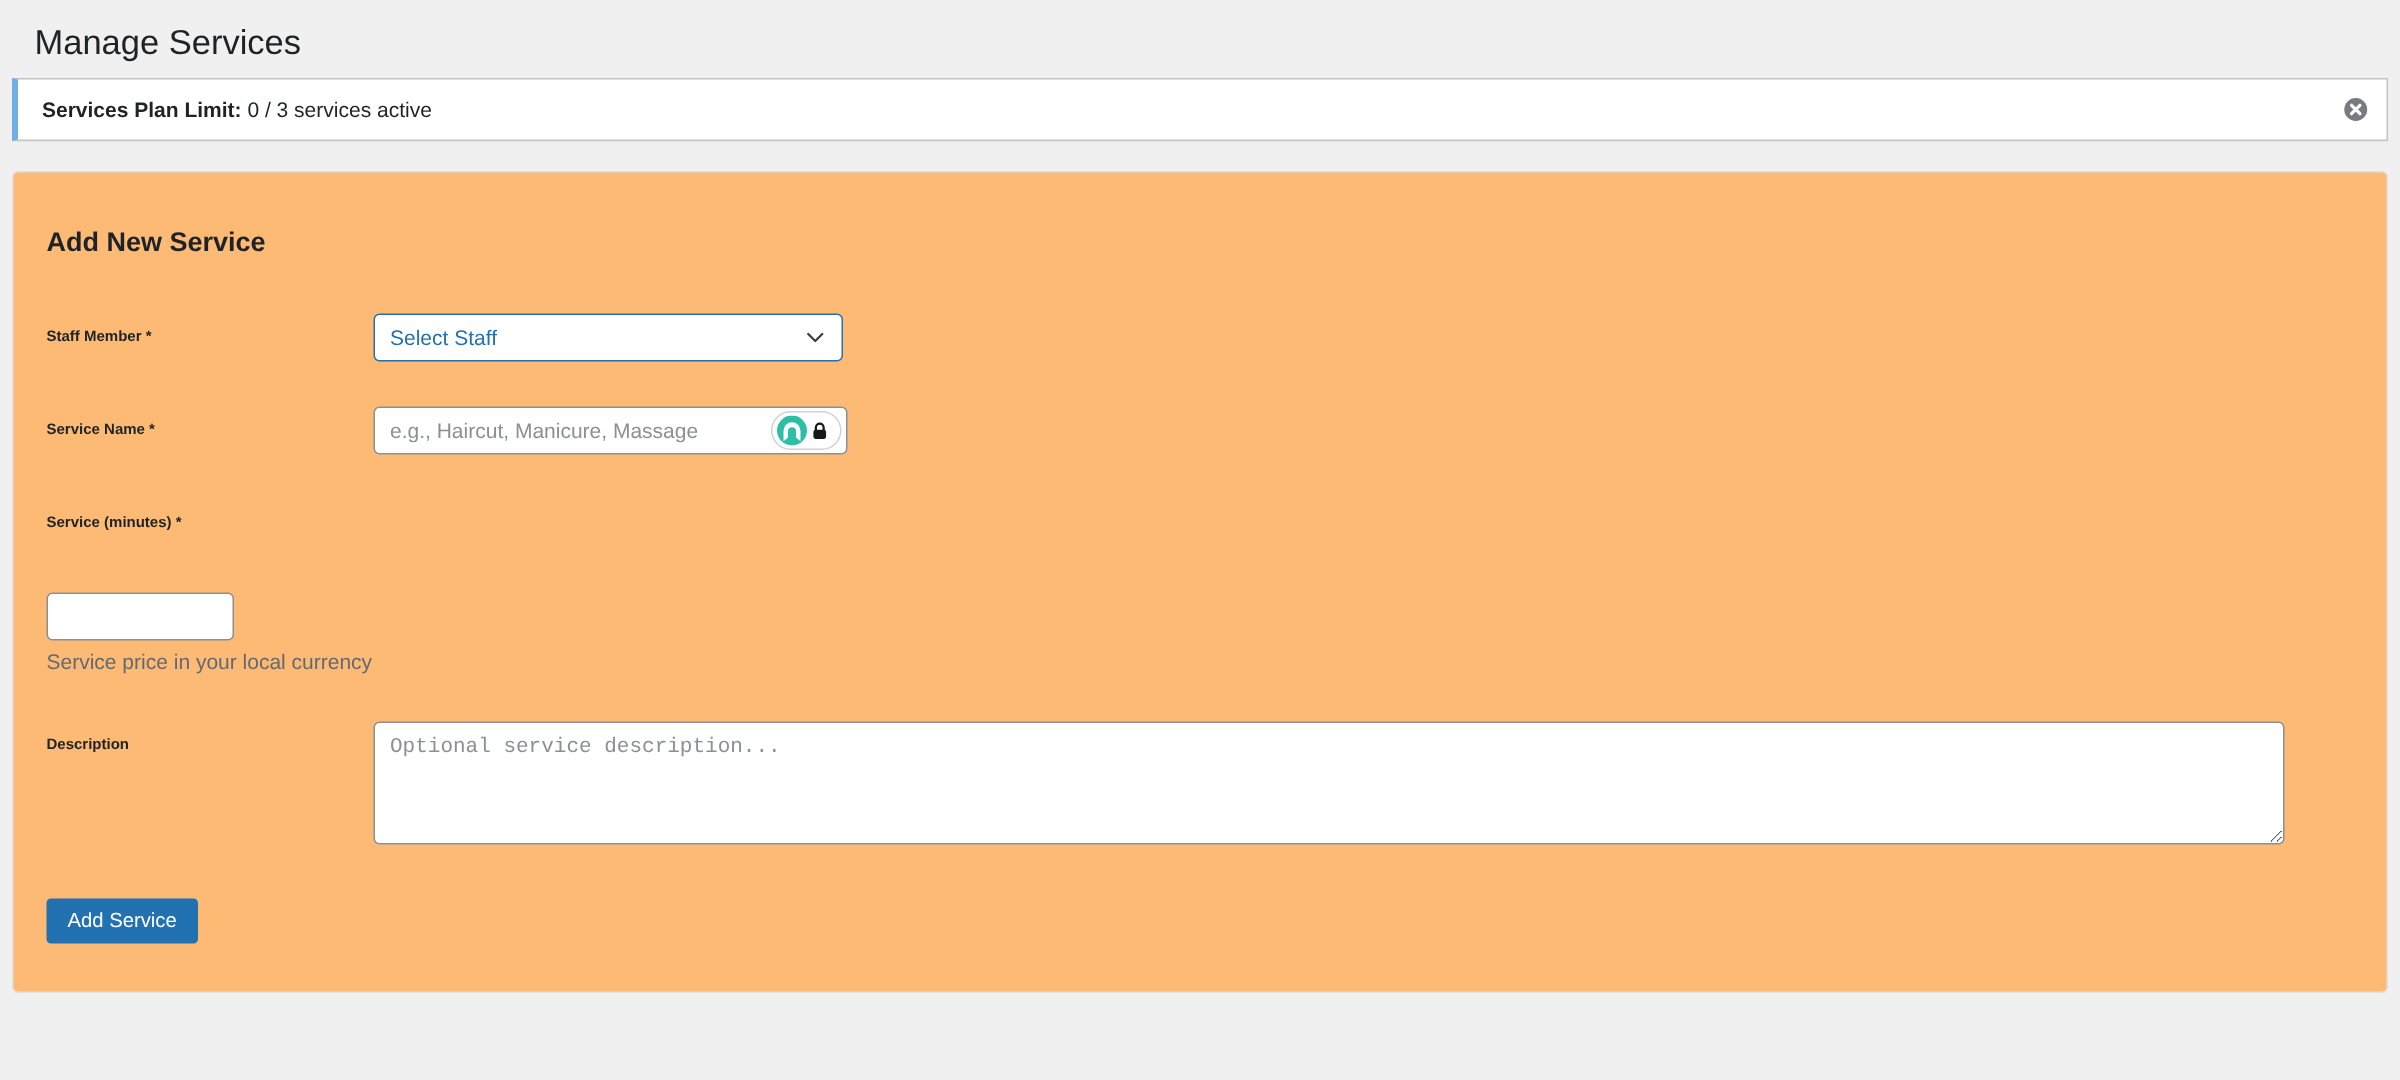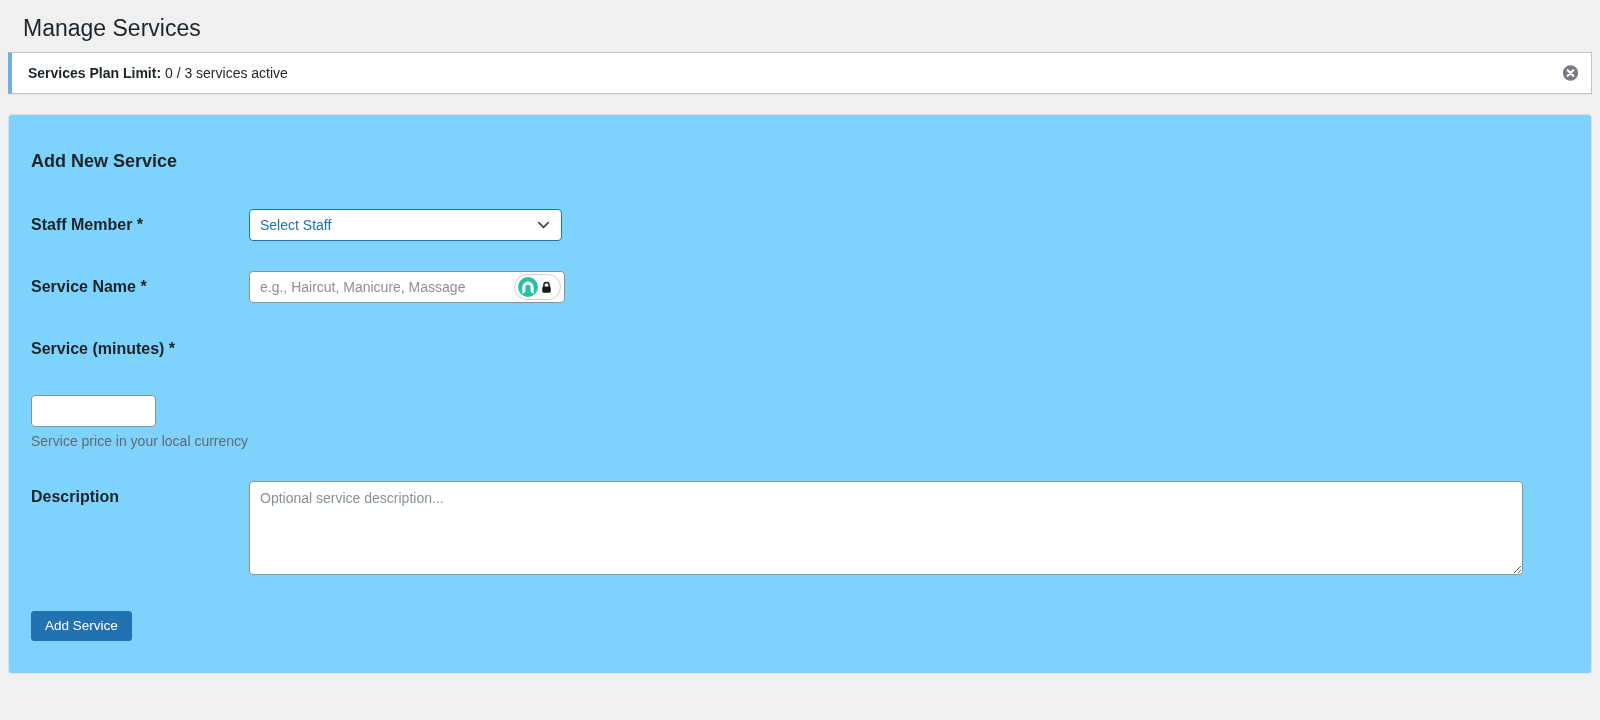--- a/index.html
+++ b/index.html
@@ -36,34 +36,34 @@
   }
   .notice b{font-weight:700;}
   .notice-dismiss{
     position:absolute;right:10px;top:50%;transform:translateY(-50%);
     background:none;border:none;padding:2px;cursor:pointer;line-height:0;
   }
 
   
   .card{
     margin-top:20px;margin-bottom:12px;
-    background:#7dd3fc;border:1px solid #e0e0e0;border-radius:4px;
+    background:#fdba74;border:1px solid #e0e0e0;border-radius:4px;
     padding:26px 68px 32px 22px;
   }
   h2.form-heading{
     font-size:18px;font-weight:700;color:var(--text);
     margin:8px 0 36px;line-height:24px;
   }
 
   
   .row{display:flex;align-items:flex-start;margin-bottom:30px;}
   .row:last-of-type{margin-bottom:0;}
   .col-label{
     flex:0 0 218px;width:218px;
-    font-weight:600;font-size:16px;line-height:32px;color:var(--text);
+    font-weight:600;font-size:10px;line-height:32px;color:var(--text);
   }
   .field{flex:1 1 auto;min-width:0;}
 
   input[type="text"],select,textarea{
     font-family:inherit;font-size:14px;color:var(--text);
     background:#fff;border:1px solid var(--input-border);border-radius:4px;
     height:32px;padding:0 10px;outline:none;
   }
   input::placeholder,textarea::placeholder{color:#8a8f98;opacity:1;}
 
@@ -87,22 +87,22 @@
     position:absolute;right:4px;top:50%;transform:translateY(-50%);
     display:flex;align-items:center;gap:2px;
     background:#fff;border:1px solid #d0d2d6;border-radius:999px;
     padding:2px 7px 2px 3px;cursor:pointer;line-height:0;
   }
 
   .small-input{width:125px;}
   .help{margin-top:5px;color:var(--muted);font-size:14px;line-height:19px;}
 
   textarea.desc{
-    width:100%;height:94px;padding:7px 10px;resize:both;
-    line-height:19px;display:block;
+    width:100%;height:82px;padding:7px 10px;resize:both;
+    line-height:19px;display:block;font-family:Liberation Mono, monospace;
   }
 
   
   .btn-primary{
     margin-top:36px;
     background:var(--accent);border:1px solid var(--accent);color:#fff;
     font-family:inherit;font-size:13.5px;line-height:1;
     height:30px;padding:0 13px;border-radius:3px;cursor:pointer;
   }
 </style>

